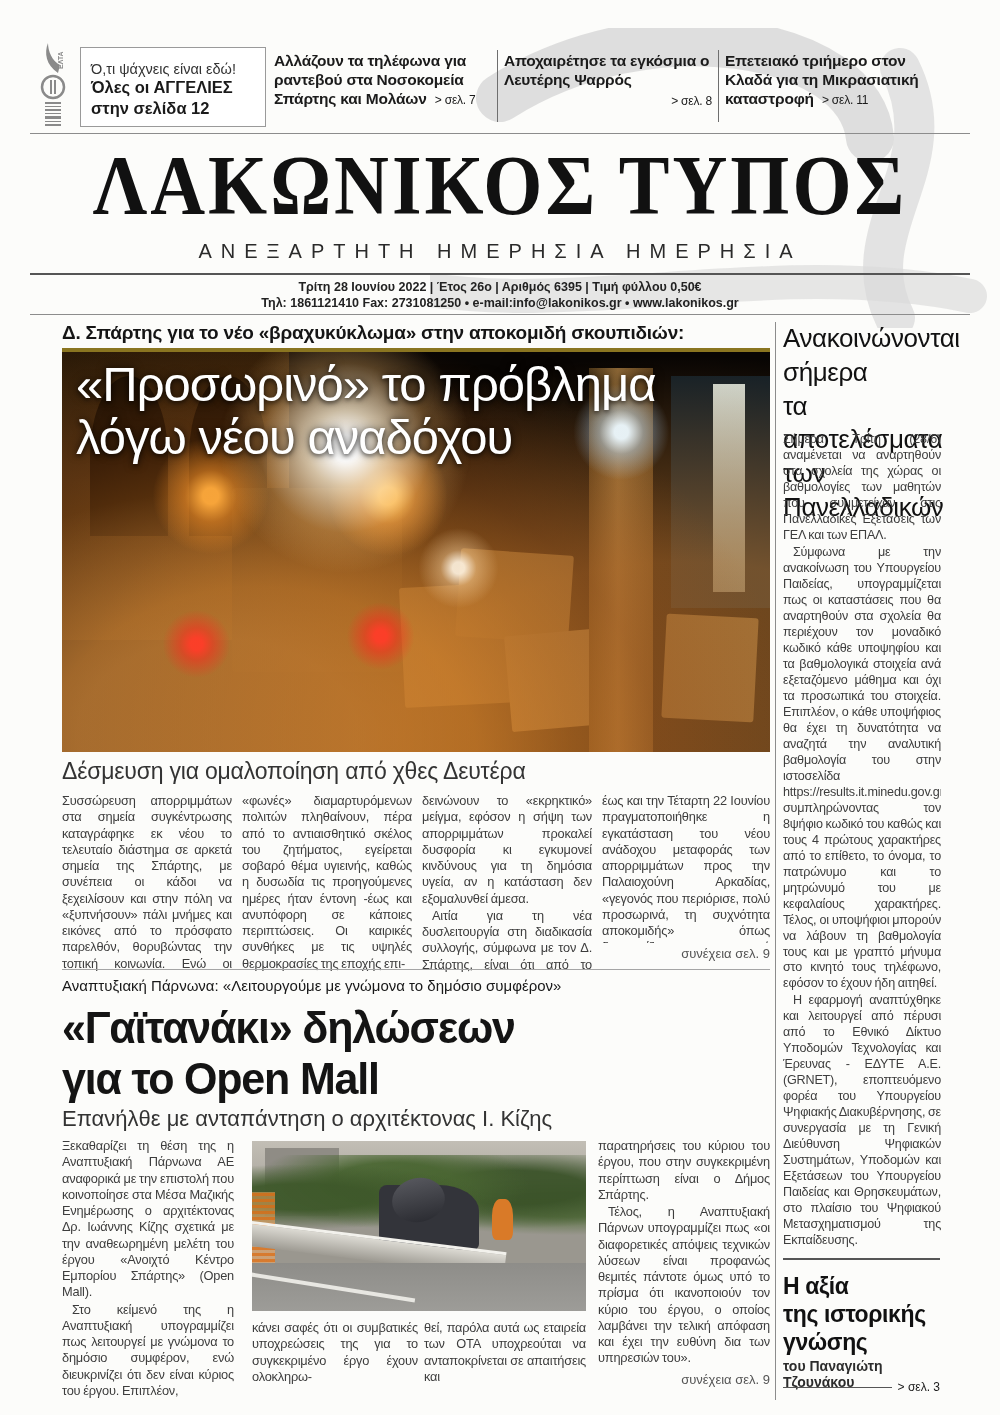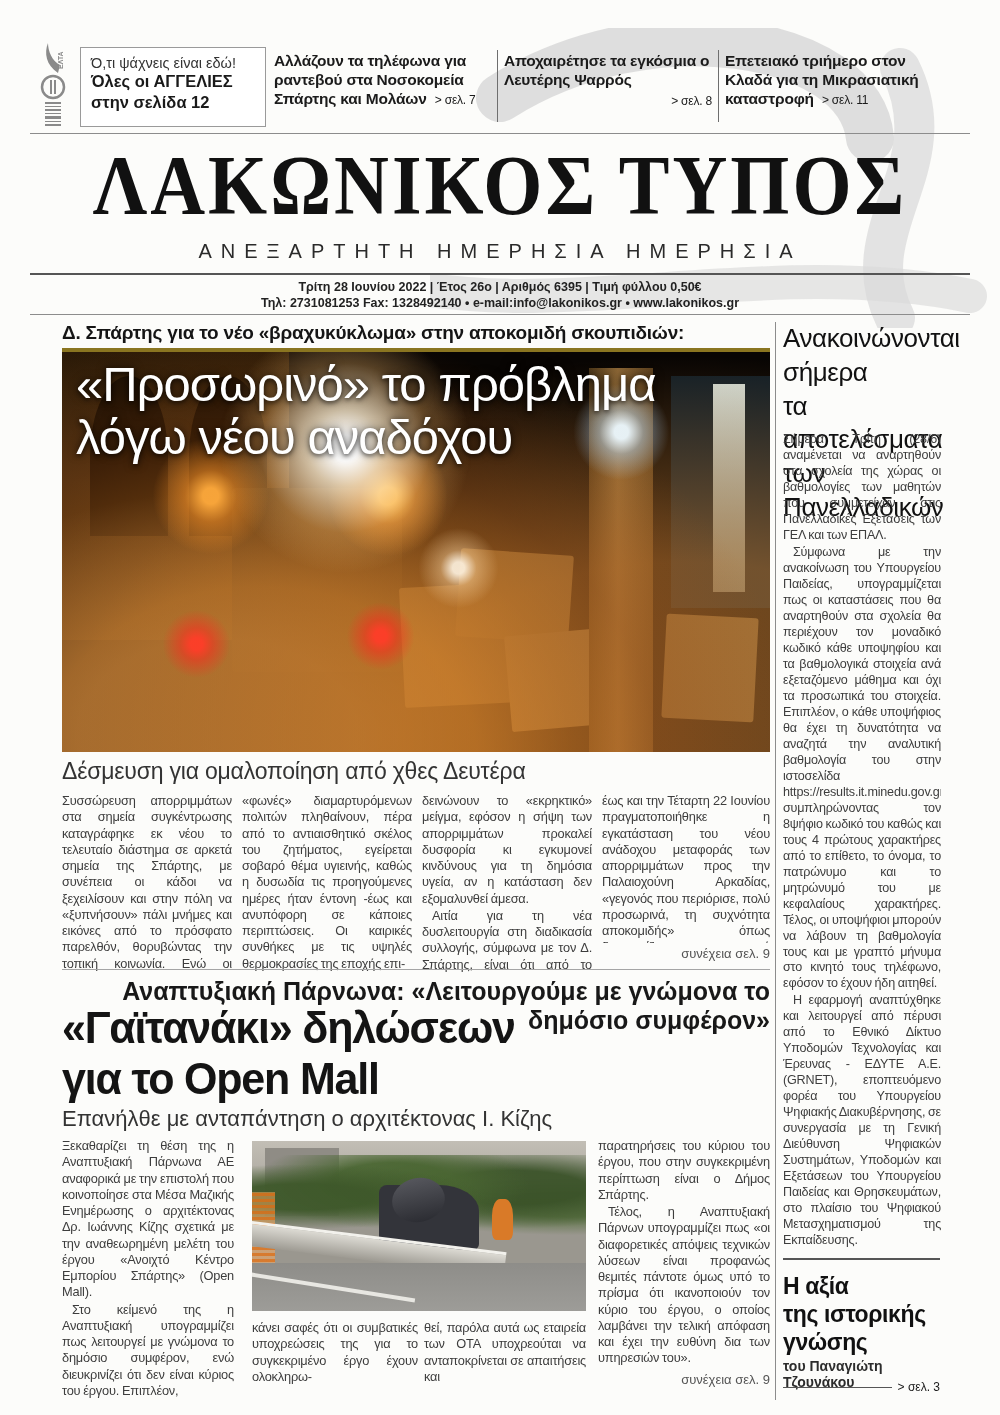--- a/index.html
+++ b/index.html
@@ -9,21 +9,21 @@
   .pre{white-space:pre-line;}
   .just{text-align:justify;}
   .bodytxt{font-size:12.8px;line-height:1.27;color:#3d3d3d;letter-spacing:-0.2px;word-spacing:-0.5px;overflow:hidden;}
   .bodytxt p{margin:0 0 1px 0;}
   .bodytxt p.ind{text-indent:10px;}
   .rule{background:#8c8c8c;}
   
   #logos{left:30px;top:47px;width:46px;height:82px;display:flex;flex-direction:column;align-items:center;gap:5px;}
   .mini-icon{color:#8a8a8a;transform:rotate(-90deg);}
   #classifieds{left:80px;top:47px;width:186px;height:80px;border:1.5px solid #9a9a9a;background:#fff;
-               padding:7px 10px;box-sizing:border-box;}
+               padding:13px 10px;box-sizing:border-box;}
   #classifieds .l1{font-size:14.5px;color:#333;}
   #classifieds .l2,#classifieds .l3{font-size:16.5px;font-weight:bold;color:#1a1a1a;line-height:1.25;}
   .teaser{top:52px;height:76px;font-size:15.5px;font-weight:bold;color:#1b1b1b;line-height:1.22;letter-spacing:-0.2px;}
   .pageref{font-size:12px;font-weight:normal;color:#1b1b1b;white-space:nowrap;}
   .teaser .pageref{margin-left:4px;}
   #teaser-2 .pageref{display:block;text-align:right;margin-top:4px;}
   .vdiv{width:1px;background:#6e6e6e;}
   
   #rule-top{left:30px;top:133px;width:940px;height:1px;}
   #paper-title{left:40px;top:142px;width:920px;text-align:center;
@@ -62,21 +62,21 @@
     radial-gradient(ellipse at 88% 96%, rgba(195,125,52,.55) 0 32%, transparent 70%),
     radial-gradient(ellipse at 22% 96%, rgba(222,198,165,.4) 0 18%, transparent 45%);}
   #lead-headline{left:14px;top:6px;width:680px;font-size:49px;font-weight:normal;color:#fff;
     line-height:1.08;letter-spacing:-1px;text-shadow:0 0 10px rgba(0,0,0,.65),0 2px 4px rgba(0,0,0,.5);}
   #lead-subhead{left:62px;top:758px;width:708px;font-size:23px;color:#333;letter-spacing:-0.2px;}
   .leadcol{top:793px;height:180px;width:170px;}
   #lead-cont{left:602px;top:946px;width:168px;text-align:right;font-size:13px;color:#555;}
   
   #art-div{left:62px;top:969px;width:708px;height:1px;background:#a5a5a5;}
   
-  #sec-kicker{left:62px;top:977px;width:708px;font-size:25px;font-weight:bold;color:#181818;text-align:right;}
+  #sec-kicker{left:62px;top:977px;width:708px;font-size:15px;font-weight:normal;color:#181818;}
   #sec-headline{left:62px;top:1002px;width:708px;font-size:43px;font-weight:bold;color:#141414;
     line-height:1.13;letter-spacing:-1.2px;transform:scaleY(1.05);transform-origin:top left;}
   #sec-subhead{left:62px;top:1106px;width:708px;font-size:22px;color:#333;}
   #sec-col1{left:62px;top:1138px;width:172px;height:262px;}
   #sec-photo{left:252px;top:1141px;width:334px;height:170px;background:#9a978f;overflow:hidden;}
   #ph2-sky{left:0;top:0;width:100%;height:34%;background:linear-gradient(180deg,#c2beb5,#a5a29a);}
   #ph2-bldg{left:4%;top:4%;width:22%;height:40%;background:#8f8c85;}
   #ph2-trees{left:0;top:8%;width:100%;height:55%;background:
     radial-gradient(ellipse at 15% 45%, rgba(62,88,42,.95) 0 18%, transparent 45%),
     radial-gradient(ellipse at 42% 30%, rgba(74,102,50,.95) 0 22%, transparent 50%),
@@ -155,21 +155,21 @@
   <div id="teaser-3" class="abs teaser" style="left:725px;width:218px;">
     <span>Επετειακό τριήμερο στον Κλαδά για τη Μικρασιατική καταστροφή</span>
     <span class="pageref">&gt; σελ. 11</span>
   </div>
 
   <div id="rule-top" class="abs rule"></div>
   <div id="paper-title" class="abs">ΛΑΚΩΝΙΚΟΣ ΤΥΠΟΣ</div>
   <div id="paper-subtitle" class="abs">ΑΝΕΞΑΡΤΗΤΗ ΗΜΕΡΗΣΙΑ ΗΜΕΡΗΣΙΑ</div>
   <div id="rule-mast" class="abs"></div>
   <div id="dateline" class="abs">Τρίτη 28 Ιουνίου 2022 | Έτος 26ο | Αριθμός 6395 | Τιμή φύλλου 0,50€</div>
-  <div id="contact" class="abs">Τηλ: 2731081253 Fax: 1328492140 • e-mail:info@lakonikos.gr • www.lakonikos.gr</div>
+  <div id="contact" class="abs">Τηλ: 1861121410 Fax: 2731081250 • e-mail:info@lakonikos.gr • www.lakonikos.gr</div>
   <div id="rule-mast2" class="abs rule"></div>
 
   <div id="lead-kicker" class="abs">Δ. Σπάρτης για το νέο «βραχυκύκλωμα» στην αποκομιδή σκουπιδιών:</div>
 
   <div id="lead-photo" class="abs">
     <div id="ph1-wall" class="ph"></div>
     <div class="arch" style="left:4%;"></div>
     <div class="arch" style="left:18%;"></div>
     <div id="ph1-truck" class="ph"></div>
     <div class="pile" style="left:48%;top:58%;width:22%;height:30%;background:#6a5430;transform:rotate(-3deg);"></div>

